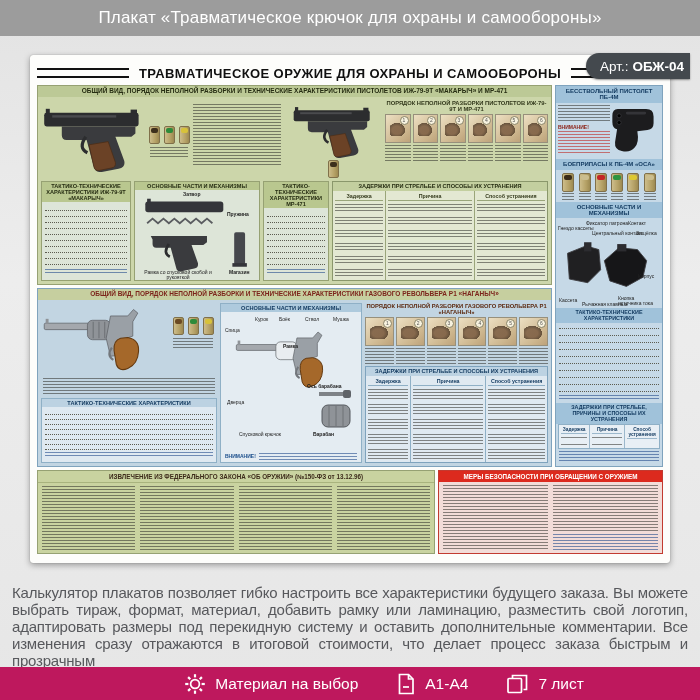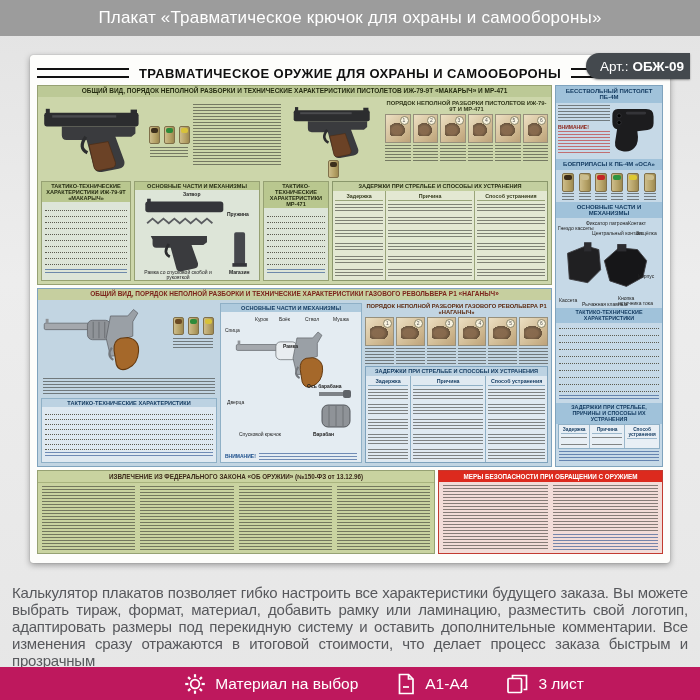--- a/index.html
+++ b/index.html
@@ -126,21 +126,21 @@
 </style>
 </head>
 <body>
 
 <div class="topbar">
   <span>Плакат «Травматическое крючок для охраны и самообороны»</span>
 </div>
 
 <div class="badge">
   <span>Арт.:</span>
-  <b>ОБЖ-09</b>
+  <b>ОБЖ-04</b>
 </div>
 
 <div class="poster">
 
   <div class="p-title">
     <div class="rule"></div>
     <div class="t">ТРАВМАТИЧЕСКОЕ ОРУЖИЕ ДЛЯ ОХРАНЫ И САМООБОРОНЫ</div>
     <div class="rule"></div>
   </div>
 
@@ -615,15 +615,15 @@
       <path d="M12.5 1.5 v4.5 h4.5"></path>
       <line x1="7" y1="14" x2="13" y2="14"></line>
     </svg>
     <span>A1-A4</span>
   </div>
   <div class="fitem">
     <svg width="23" height="22" viewBox="0 0 23 22" fill="none" stroke="#fff" stroke-width="1.7">
       <rect x="2" y="5.5" width="13.5" height="14" rx="1"></rect>
       <path d="M6.5 5.5 v-3 h14 v14 h-3"></path>
     </svg>
-    <span>3 лист</span>
+    <span>7 лист</span>
   </div>
 </div>
 
 </body></html>

